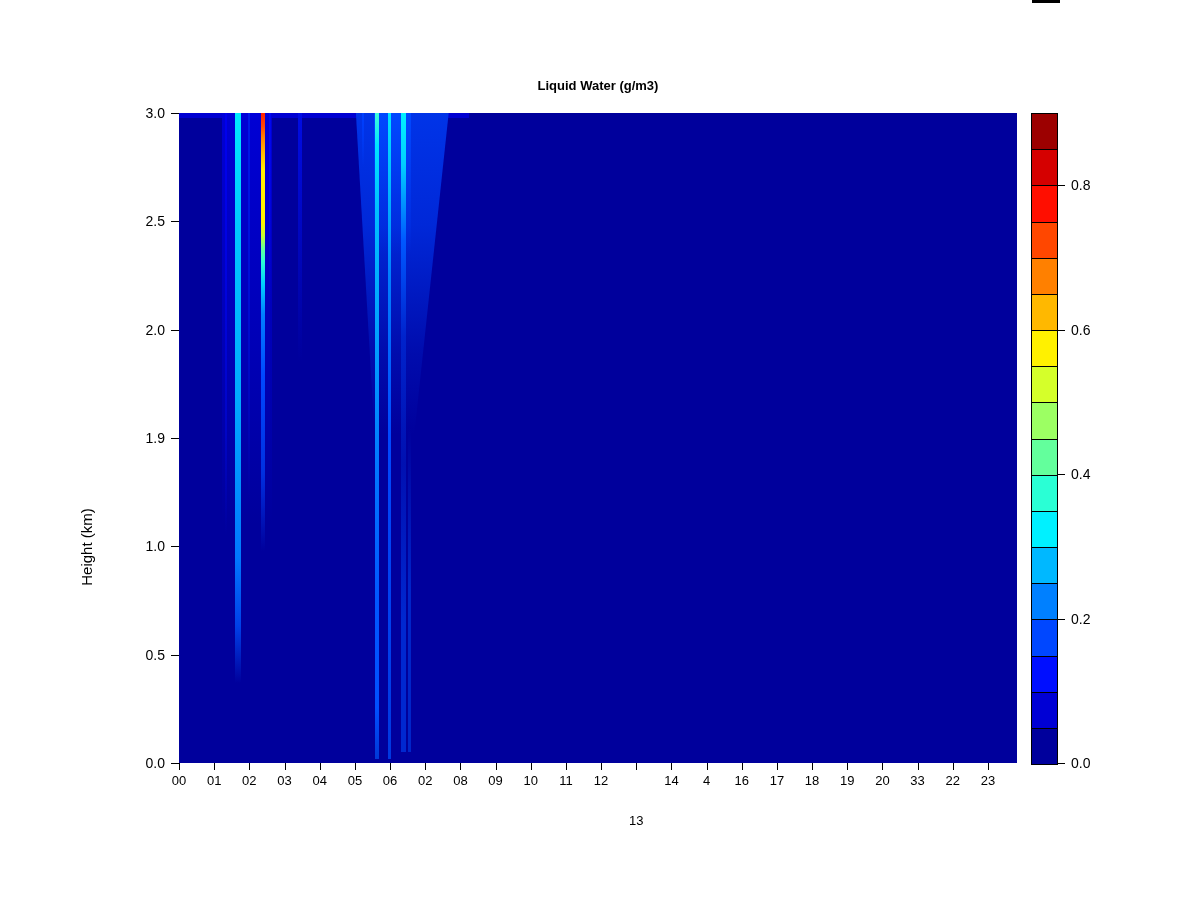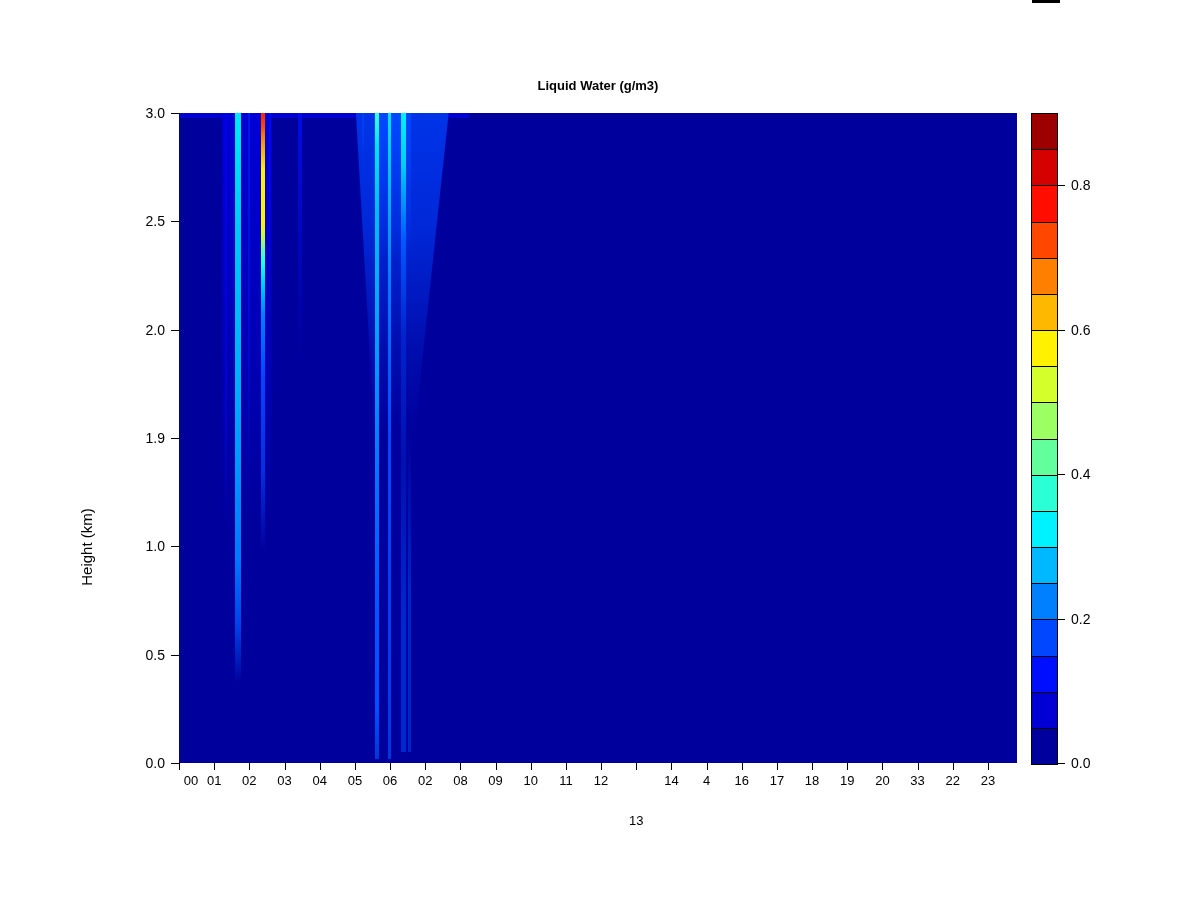--- a/index.html
+++ b/index.html
@@ -57,21 +57,21 @@
       <div class="streak" style="left: 195.2px; top: 0px; width: 36.9px; height: 140.8px; background: linear-gradient(rgb(0, 72, 255) 0%, rgba(0, 56, 240, 0.6) 60%, rgba(0, 0, 156, 0) 100%);"></div>
       <div class="streak" style="left: 182.9px; top: 0px; width: 2.1px; height: 54.2px; background: linear-gradient(rgb(0, 64, 255) 0%, rgba(0, 0, 156, 0) 100%);"></div>
       <div class="streak" style="left: 195.5px; top: 0px; width: 4.2px; height: 645.7px; background: linear-gradient(rgb(64, 255, 216) 0%, rgb(0, 229, 255) 5%, rgb(0, 192, 255) 15%, rgb(0, 160, 255) 35%, rgb(0, 120, 255) 55%, rgb(0, 88, 255) 75%, rgb(0, 80, 255) 92%, rgb(0, 56, 216) 100%);"></div>
       <div class="streak" style="left: 208.6px; top: 0px; width: 3.2px; height: 645.7px; background: linear-gradient(rgb(0, 229, 255) 0%, rgb(0, 191, 255) 10%, rgb(0, 128, 255) 25%, rgb(0, 72, 255) 50%, rgb(0, 64, 238) 80%, rgb(0, 56, 224) 100%);"></div>
       <div class="streak" style="left: 222.3px; top: 0px; width: 4.9px; height: 639.2px; background: linear-gradient(rgb(0, 241, 255) 0%, rgb(0, 207, 255) 8%, rgb(0, 88, 255) 20%, rgba(0, 40, 210, 0.8) 35%, rgba(0, 30, 195, 0.55) 55%, rgb(0, 40, 208) 80%, rgb(0, 40, 208) 100%);"></div>
       <div class="streak" style="left: 229.3px; top: 314.2px; width: 3.2px; height: 325px; background: linear-gradient(rgba(0, 30, 200, 0) 0%, rgb(0, 36, 200) 50%, rgb(0, 36, 200) 100%);"></div>
     </div>
 
   <div id="xticks">
       <div class="xtick-line" style="left: 0px;"></div>
-      <div class="xtick-label" style="left: 12px;">00</div>
+      <div class="xtick-label" style="left: 0px;">00</div>
       <div class="xtick-line" style="left: 35.2px;"></div>
       <div class="xtick-label" style="left: 35.2px;">01</div>
       <div class="xtick-line" style="left: 70.3px;"></div>
       <div class="xtick-label" style="left: 70.3px;">02</div>
       <div class="xtick-line" style="left: 105.5px;"></div>
       <div class="xtick-label" style="left: 105.5px;">03</div>
       <div class="xtick-line" style="left: 140.7px;"></div>
       <div class="xtick-label" style="left: 140.7px;">04</div>
       <div class="xtick-line" style="left: 175.9px;"></div>
       <div class="xtick-label" style="left: 175.9px;">05</div>

